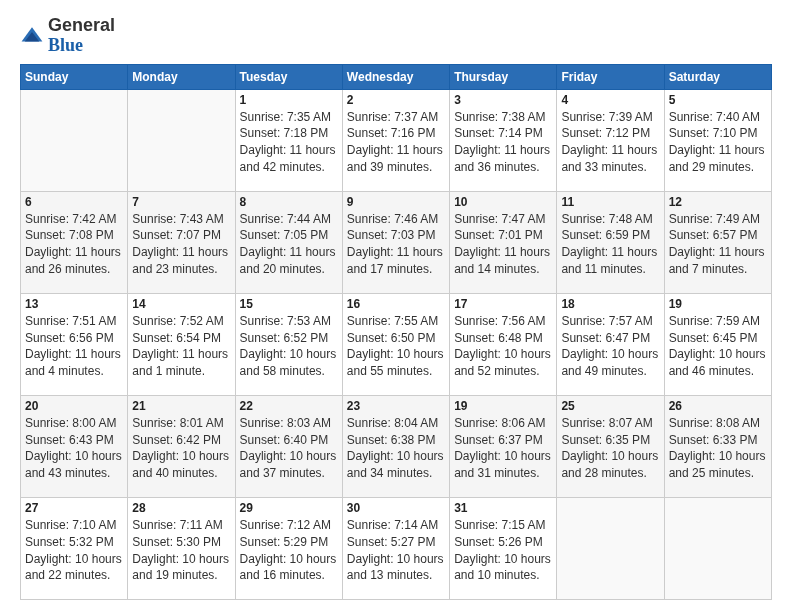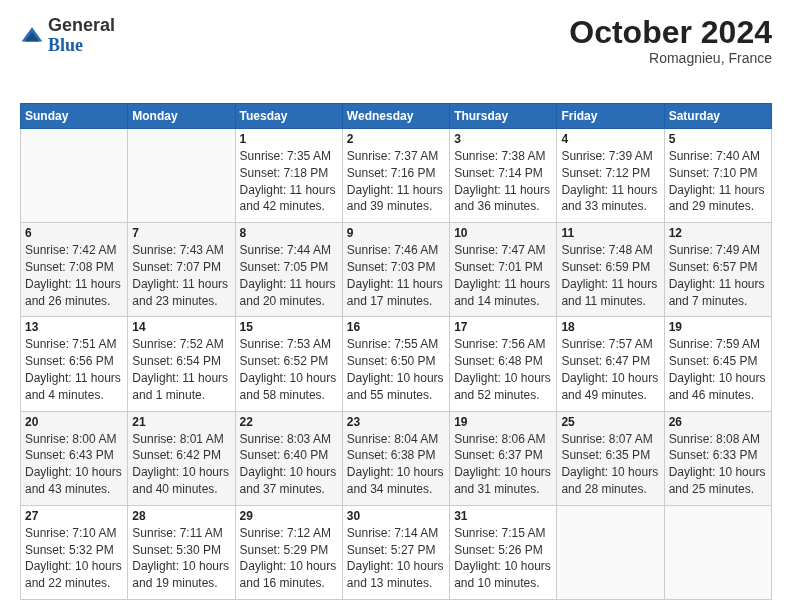--- a/index.html
+++ b/index.html
@@ -9,21 +9,20 @@
       width: 792px;
       height: 612px;
       overflow: hidden;
     }
     .page {
       width: 792px;
       height: 612px;
       padding: 16px 20px 12px 20px;
       display: flex;
       flex-direction: column;
-      gap: 29px;
     }
     .header {
       display: flex;
       justify-content: space-between;
       align-items: flex-start;
       margin-bottom: 8px;
     }
     .logo {
       display: flex;
       align-items: center;
@@ -107,24 +106,20 @@
     <div class="logo">
       <svg class="logo-icon" viewBox="0 0 30 30">
         <polygon points="15,4 28,22 2,22" fill="#2a6db5"></polygon>
         <polygon points="15,10 24,22 6,22" fill="#1a4a8a"></polygon>
       </svg>
       <div class="logo-text">
         <span class="logo-general">General</span><br>
         <span class="logo-blue">Blue</span>
       </div>
     </div>
-    <div class="title-block">
-      <div class="month-title">October 2024</div>
-      <div class="subtitle">Romagnieu, France</div>
-    </div>
   </div>
 
   <table class="calendar">
     <thead>
       <tr>
       <th>Sunday</th>
           <th>Monday</th>
           <th>Tuesday</th>
           <th>Wednesday</th>
           <th>Thursday</th>

